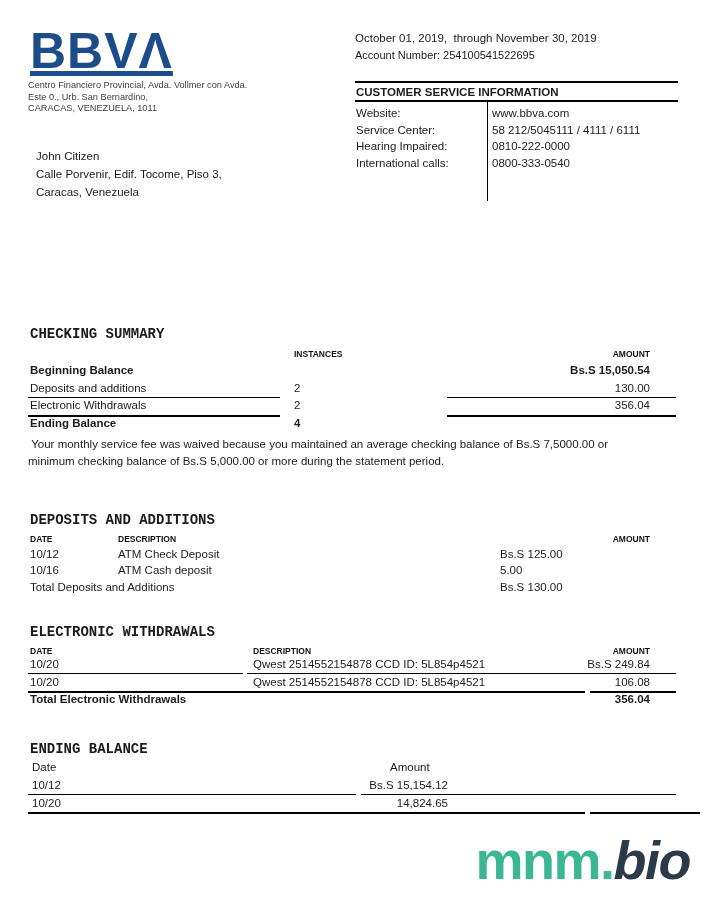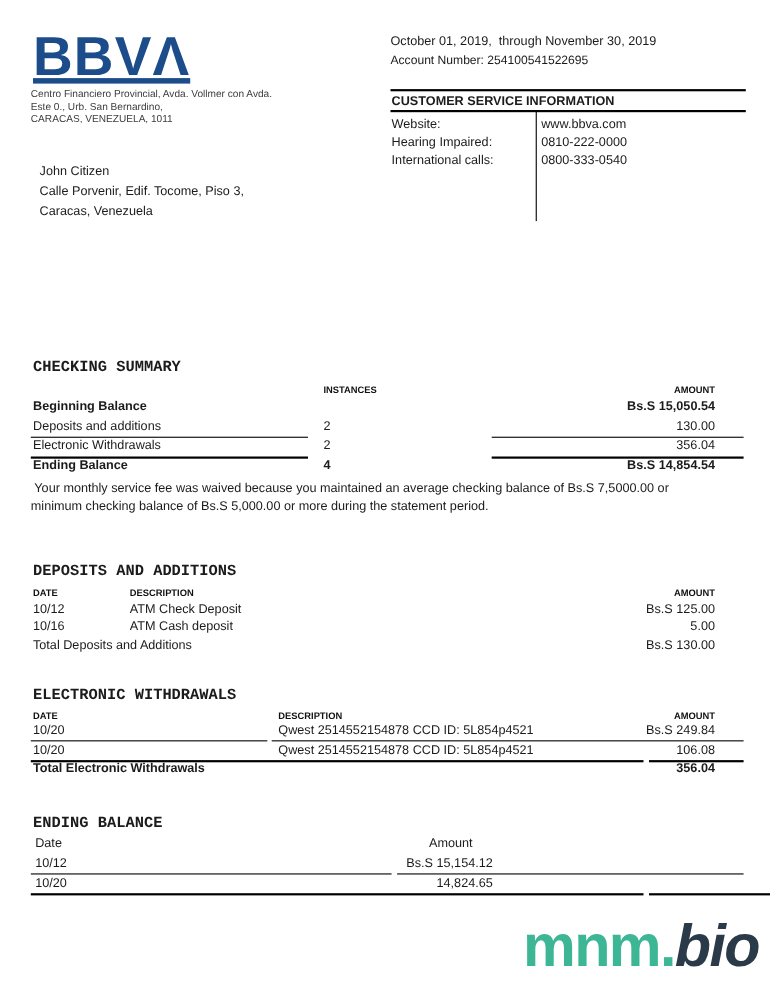--- a/index.html
+++ b/index.html
@@ -38,21 +38,21 @@
   .cs-table{left:30px;top:362px;width:620px;font-size:11.5px;}
   .cs-row{display:grid;grid-template-columns:264px 160px 1fr;height:17.6px;line-height:17.6px;}
   .cs-row .c3{text-align:right;}
   .cs-note{left:28px;top:436px;width:618px;font-size:11.5px;line-height:17px;white-space:pre-wrap;}
 
   
   .dep-head{left:30px;top:534px;width:620px;display:grid;grid-template-columns:88px 1fr 140px;}
   .dep-head .c3{text-align:right;}
   .dep-table{left:30px;top:546px;width:620px;font-size:11.5px;}
   .dep-row{display:grid;grid-template-columns:88px 1fr 150px;height:16.4px;line-height:16.4px;}
-  .dep-row .c3{text-align:right;}
+  .dep-row .c3{text-align:left;}
 
   
   .wd-head{left:30px;top:646px;width:620px;display:grid;grid-template-columns:223px 1fr 140px;}
   .wd-head .c3{text-align:right;}
   .wd-table{left:30px;top:656px;width:620px;font-size:11.5px;}
   .wd-row{display:grid;grid-template-columns:223px 1fr 150px;height:17.7px;line-height:17.7px;}
   .wd-row .c3{text-align:right;}
 
   
   .eb-head-date{left:32px;top:761px;font-size:11.5px;}
@@ -86,20 +86,24 @@
   <div class="abs csi-title">CUSTOMER SERVICE INFORMATION</div>
   <div class="rule" style="left:355px;top:100px;width:323px;height:2px;"></div>
   <div class="rule" style="left:487px;top:101px;width:1px;height:100px;"></div>
 
   <div class="abs csi-table">
     <div class="csi-row">
       <span>Website:</span>
       <span>www.bbva.com</span>
     </div>
     <div class="csi-row">
+      <span>Service Center:</span>
+      <span>58 212/5045111 / 4111 / 6111</span>
+    </div>
+    <div class="csi-row">
       <span>Hearing Impaired:</span>
       <span>0810-222-0000</span>
     </div>
     <div class="csi-row">
       <span>International calls:</span>
       <span>0800-333-0540</span>
     </div>
   </div>
 
   <div class="abs customer">
@@ -126,21 +130,20 @@
       <span class="c3">130.00</span>
     </div>
     <div class="cs-row">
       <span class="c1">Electronic Withdrawals</span>
       <span class="c2">2</span>
       <span class="c3">356.04</span>
     </div>
     <div class="cs-row b">
       <span class="c1">Ending Balance</span>
       <span class="c2">4</span>
-      <span class="c3">Bs.S 14,854.54</span>
     </div>
   </div>
   <div class="rule" style="left:28px;top:397px;width:252px;height:1.4px;"></div>
   <div class="rule" style="left:447px;top:397px;width:229px;height:1.4px;"></div>
   <div class="rule" style="left:28px;top:414.5px;width:252px;height:2px;"></div>
   <div class="rule" style="left:447px;top:414.5px;width:229px;height:2px;"></div>
   <div class="abs cs-note"> Your monthly service fee was waived because you maintained an average checking balance of Bs.S 7,5000.00 or minimum checking balance of Bs.S 5,000.00 or more during the statement period.</div>
 
   <div class="abs sec-title" style="left:30px;top:512px;">DEPOSITS AND ADDITIONS</div>
   <div class="abs dep-head">

